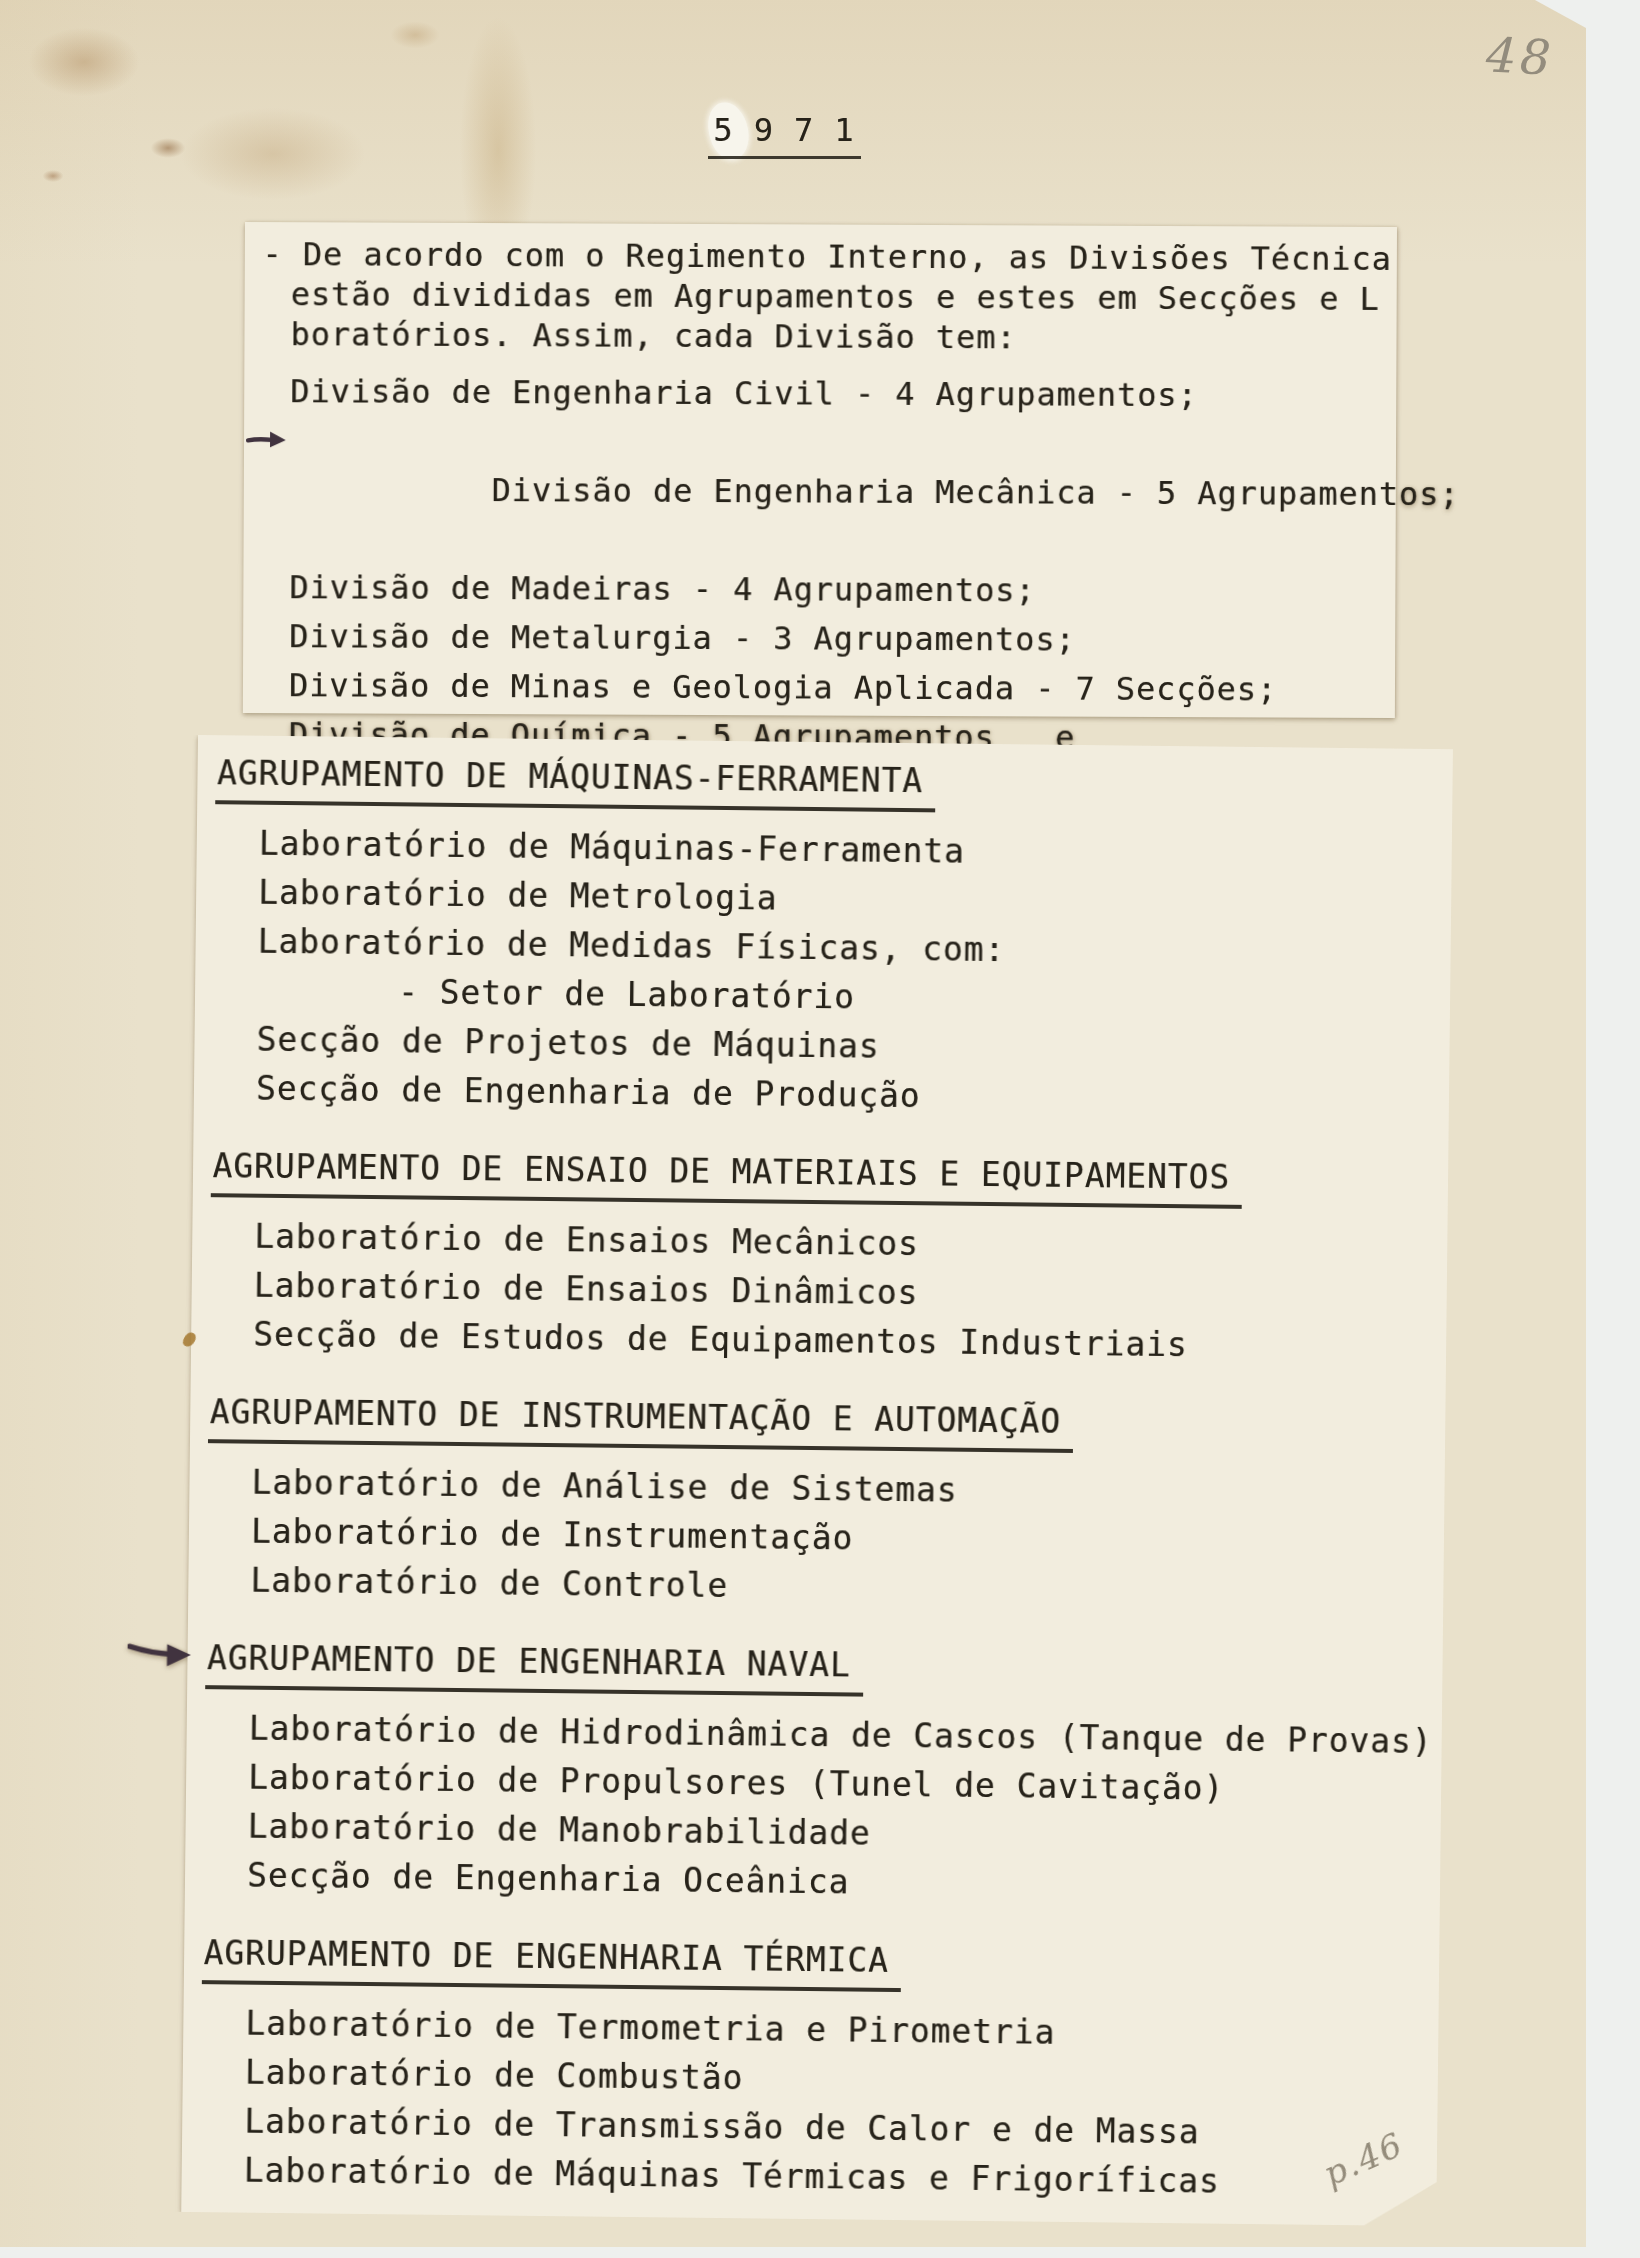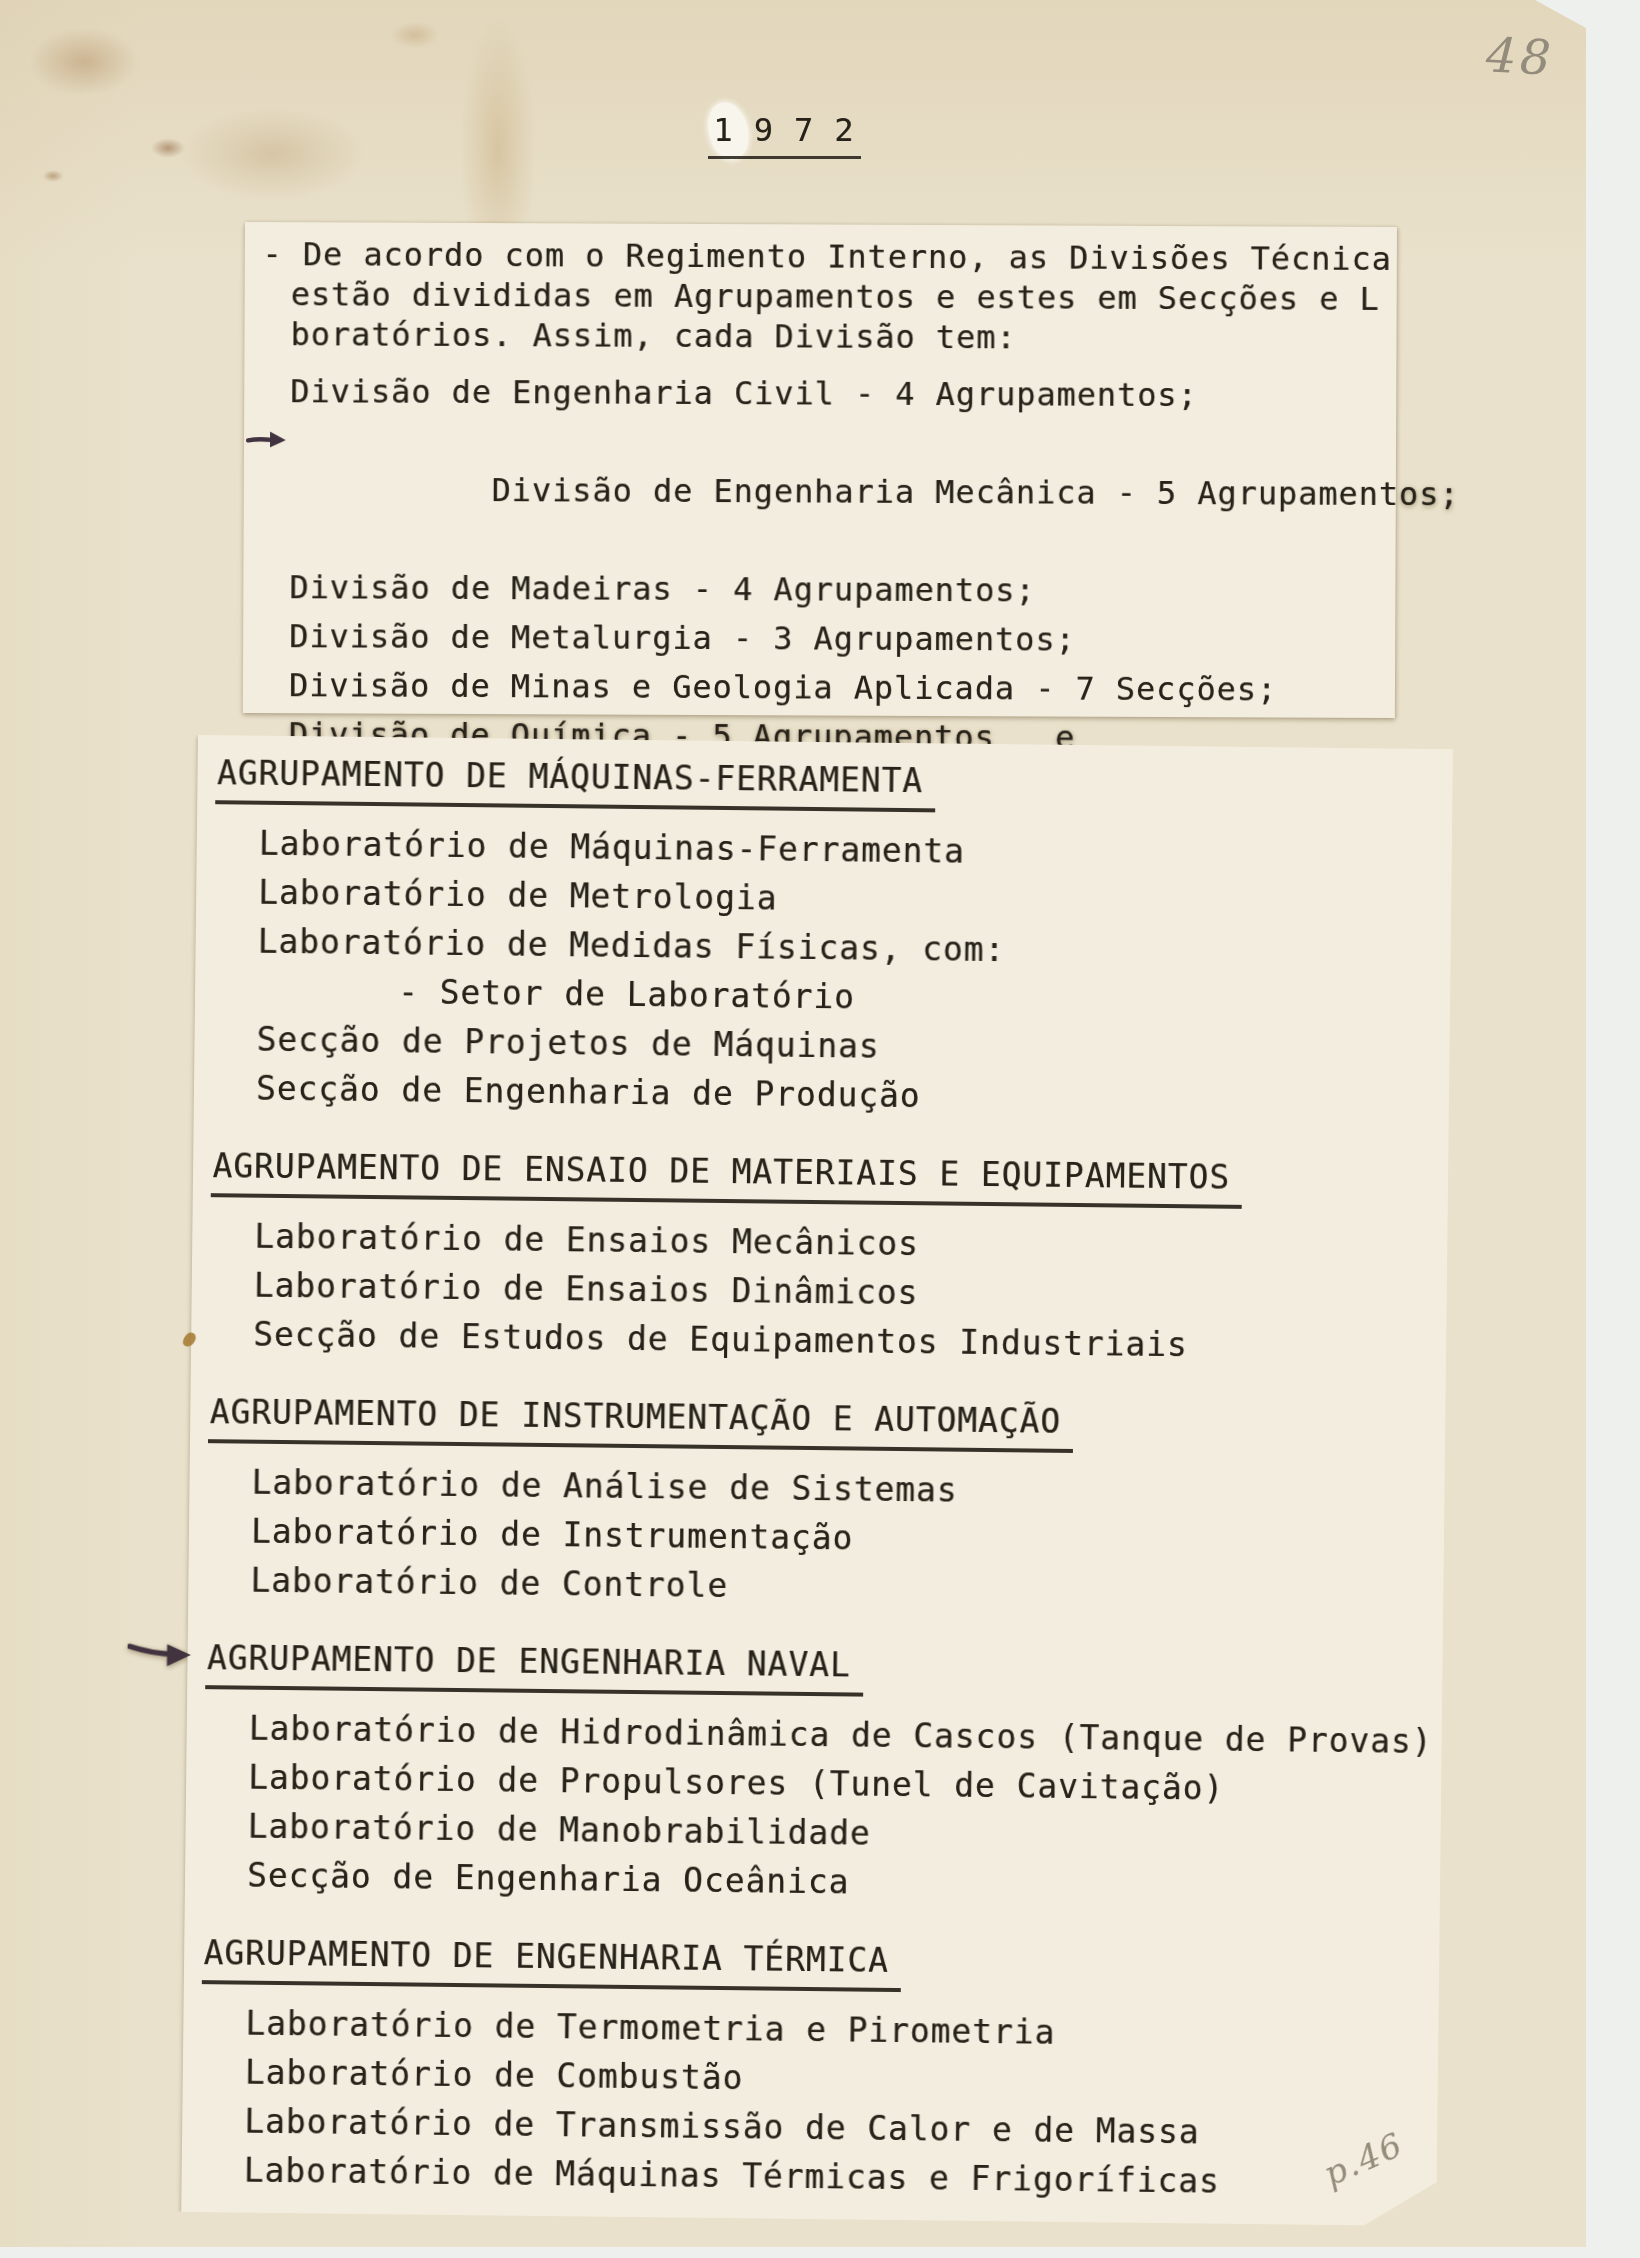--- a/index.html
+++ b/index.html
@@ -80,21 +80,21 @@
 </head>
 <body>
 
 <div class="scan">
   <div class="page">
     <div class="stains"></div>
 
     <div class="pencil pencil-48">48</div>
 
     <div class="whiteout"></div>
-    <div class="title ink">1 9 7 2</div>
+    <div class="title ink">5 9 7 1</div>
 
     <div class="sheet block1">
       <div>
         <div class="t-line ink p-first">- De acordo com o Regimento Interno, as Divisões Técnica</div>
         <div class="t-line ink p-cont">estão divididas em Agrupamentos e estes em Secções e L</div>
         <div class="t-line ink p-cont">boratórios. Assim, cada Divisão tem:</div>
       </div>
       <div class="division-list">
         <div class="div-row ink">Divisão de Engenharia Civil - 4 Agrupamentos;</div>
         <div class="div-row ink">

